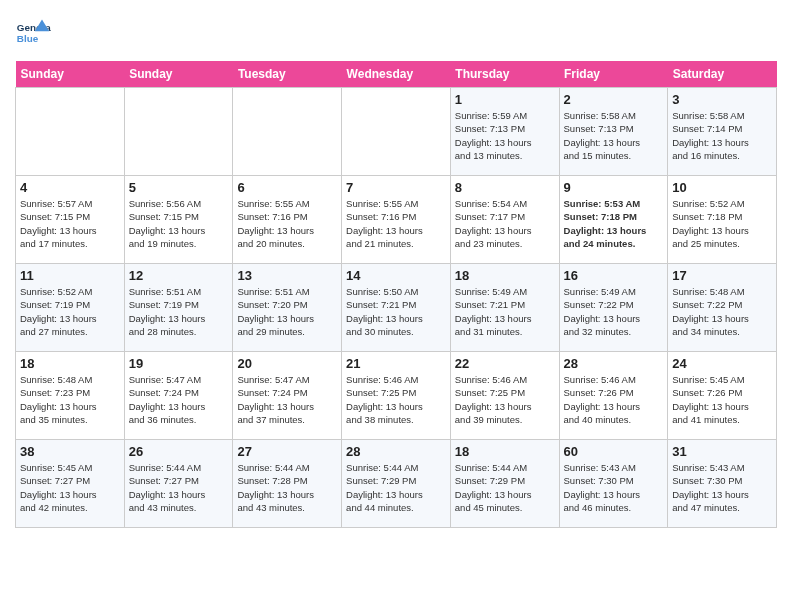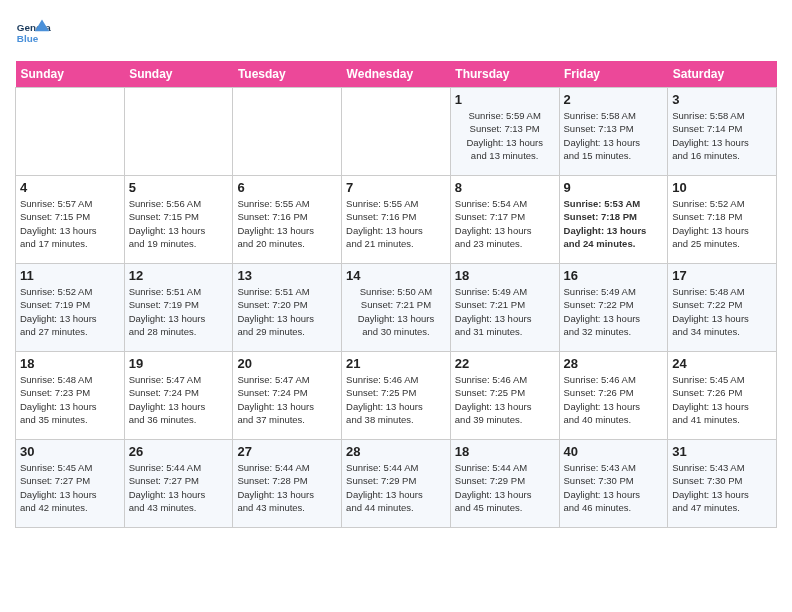--- a/index.html
+++ b/index.html
@@ -110,21 +110,21 @@
       </tr>
   </thead>
   <tbody id="calendar-body">
   <tr>
         <td class="empty"></td>
         <td class="empty"></td>
         <td class="empty"></td>
         <td class="empty"></td>
         <td>
           <span class="day-num">1</span>
-          <div class="day-info" style="white-space: pre-line; text-align: center;">Sunrise: 5:59 AM
+          <div class="day-info" style="white-space: pre-line;">Sunrise: 5:59 AM
 Sunset: 7:13 PM
 Daylight: 13 hours
 and 13 minutes.</div>
         </td>
         <td>
           <span class="day-num">2</span>
           <div class="day-info" style="white-space: pre-line;">Sunrise: 5:58 AM
 Sunset: 7:13 PM
 Daylight: 13 hours
 and 15 minutes.</div>
@@ -205,21 +205,21 @@
         </td>
         <td>
           <span class="day-num">13</span>
           <div class="day-info" style="white-space: pre-line;">Sunrise: 5:51 AM
 Sunset: 7:20 PM
 Daylight: 13 hours
 and 29 minutes.</div>
         </td>
         <td>
           <span class="day-num">14</span>
-          <div class="day-info" style="white-space: pre-line; text-align: center;">Sunrise: 5:50 AM
+          <div class="day-info" style="white-space: pre-line;">Sunrise: 5:50 AM
 Sunset: 7:21 PM
 Daylight: 13 hours
 and 30 minutes.</div>
         </td>
         <td>
           <span class="day-num">18</span>
           <div class="day-info" style="white-space: pre-line;">Sunrise: 5:49 AM
 Sunset: 7:21 PM
 Daylight: 13 hours
 and 31 minutes.</div>
@@ -285,21 +285,21 @@
         <td>
           <span class="day-num">24</span>
           <div class="day-info" style="white-space: pre-line;">Sunrise: 5:45 AM
 Sunset: 7:26 PM
 Daylight: 13 hours
 and 41 minutes.</div>
         </td>
       </tr>
       <tr>
         <td>
-          <span class="day-num">30</span>
+          <span class="day-num">38</span>
           <div class="day-info" style="white-space: pre-line;">Sunrise: 5:45 AM
 Sunset: 7:27 PM
 Daylight: 13 hours
 and 42 minutes.</div>
         </td>
         <td>
           <span class="day-num">26</span>
           <div class="day-info" style="white-space: pre-line;">Sunrise: 5:44 AM
 Sunset: 7:27 PM
 Daylight: 13 hours
@@ -320,21 +320,21 @@
 and 44 minutes.</div>
         </td>
         <td>
           <span class="day-num">18</span>
           <div class="day-info" style="white-space: pre-line;">Sunrise: 5:44 AM
 Sunset: 7:29 PM
 Daylight: 13 hours
 and 45 minutes.</div>
         </td>
         <td>
-          <span class="day-num">40</span>
+          <span class="day-num">60</span>
           <div class="day-info" style="white-space: pre-line;">Sunrise: 5:43 AM
 Sunset: 7:30 PM
 Daylight: 13 hours
 and 46 minutes.</div>
         </td>
         <td>
           <span class="day-num">31</span>
           <div class="day-info" style="white-space: pre-line;">Sunrise: 5:43 AM
 Sunset: 7:30 PM
 Daylight: 13 hours

